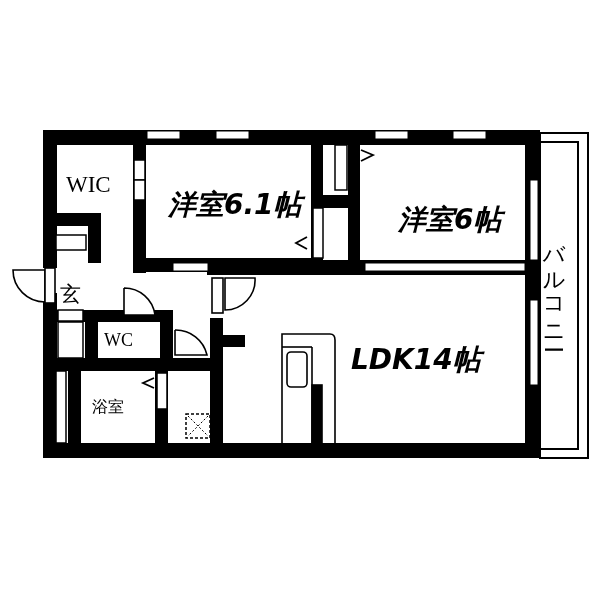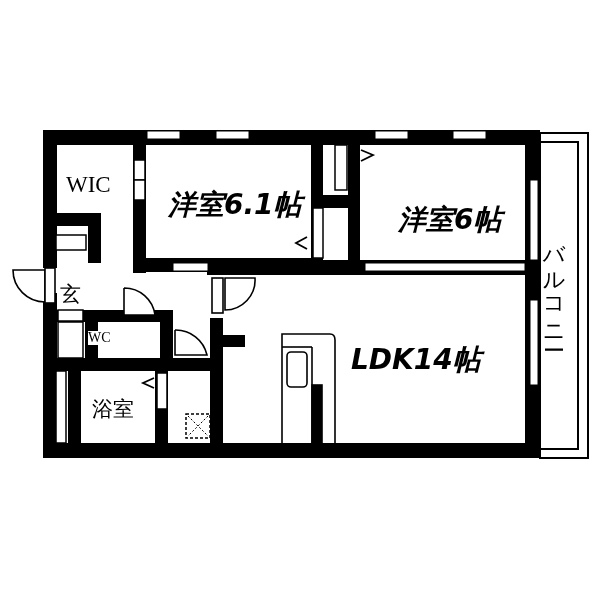--- a/index.html
+++ b/index.html
@@ -114,15 +114,15 @@
     <rect x="312" y="385" width="10" height="58" fill="#000"></rect>
     <line x1="312" y1="347" x2="312" y2="443"></line>
   </g>
 </svg>
 
 <div class="lbl lbl-thin" style="left:66px; top:173px; font-size:23px;">WIC</div>
 <div class="lbl lbl-bold" style="left:168px; top:191px;">洋室6.1帖</div>
 <div class="lbl lbl-bold" style="left:398px; top:206px;">洋室6帖</div>
 <div class="lbl vert" style="left:543px; top:230px;">バルコニー</div>
 <div class="lbl lbl-thin" style="left:60px; top:284px; font-size:21px;">玄</div>
-<div class="lbl lbl-thin" style="left:88px; top:331px; font-size:14px; background:#fff;">WC</div>
-<div class="lbl lbl-thin" style="left:92px; top:399px; font-size:21px;text-align:right;">浴室</div>
+<div class="lbl lbl-thin" style="left:104px; top:331px; font-size:18px; background:#fff;">WC</div>
+<div class="lbl lbl-thin" style="left:92px; top:399px; font-size:16px;text-align:right;">浴室</div>
 <div class="lbl lbl-bold" style="left:351px; top:346px;">LDK14帖</div>
 
 </body></html>

